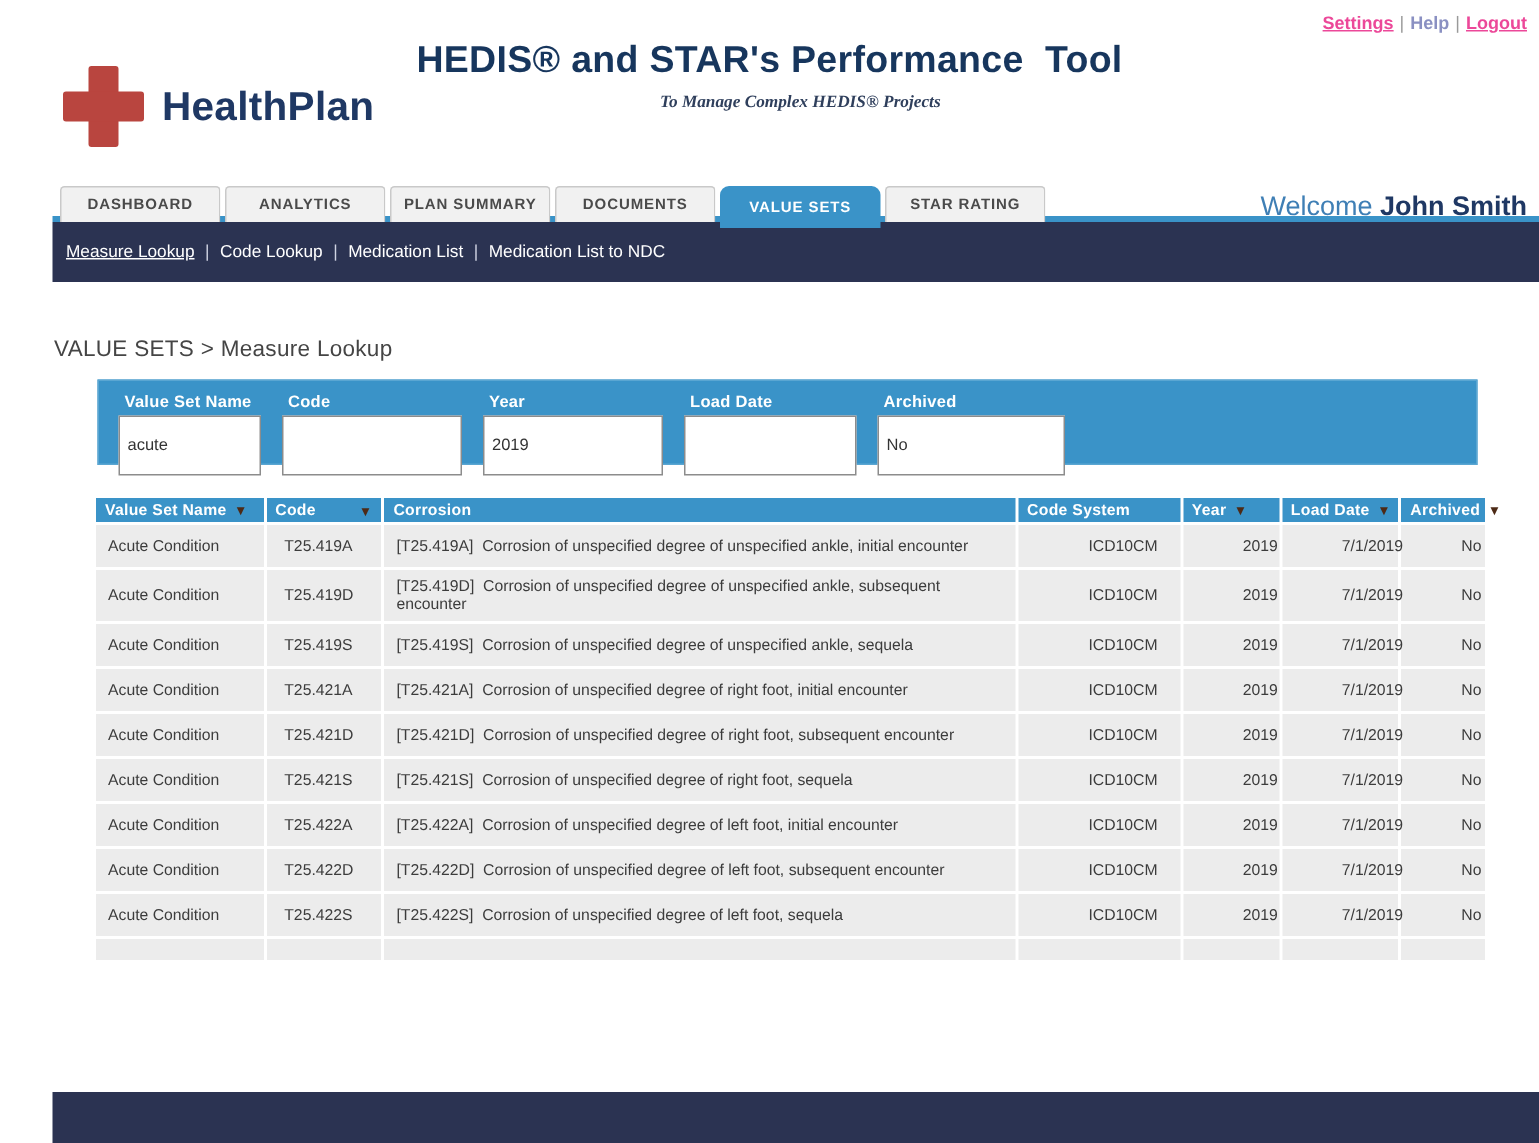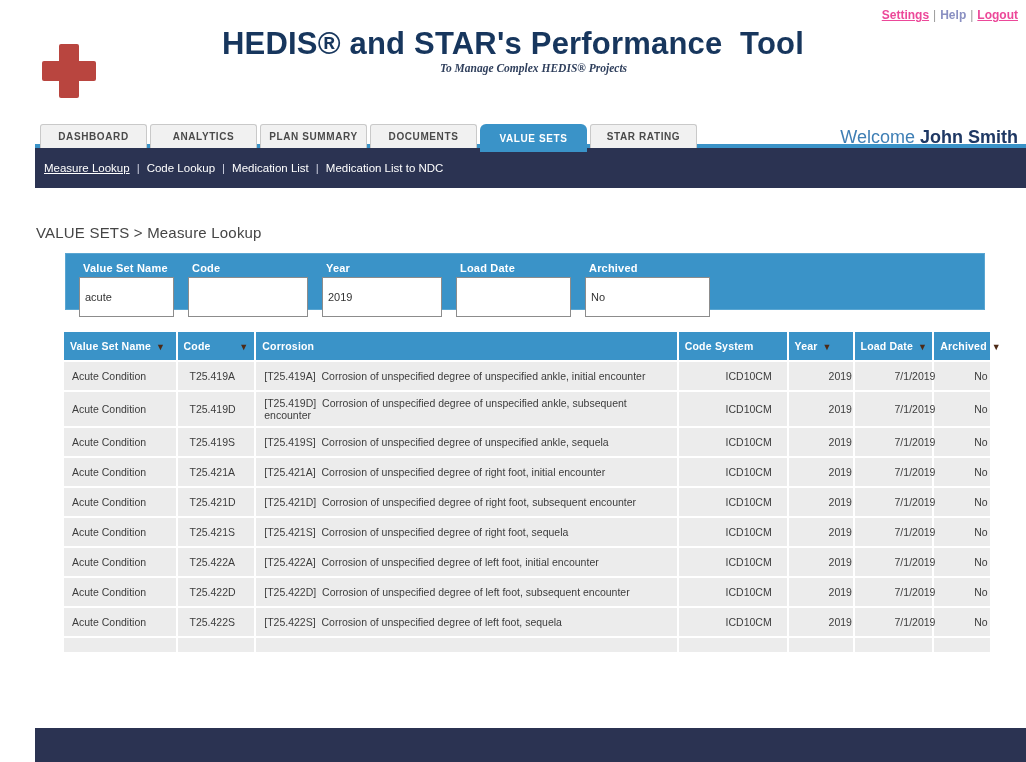--- a/index.html
+++ b/index.html
@@ -8,21 +8,21 @@
   a { text-decoration:none; }
 
   
   .top-links { position:absolute; top:8px; right:8px; font-size:12px; font-weight:bold; }
   .top-links a { color:#ec4899; text-decoration:underline; }
   .top-links a.plain { color:#8a90c2; text-decoration:none; }
   .top-links .sep { color:#9a9a9a; margin:0 4px; font-weight:normal; }
 
   
   .app-title { position:absolute; top:26px; left:0; width:100%; text-align:center;
-               font-size:31px; font-weight:bold; color:#17365d; letter-spacing:.2px;
+               font-size:25px; font-weight:bold; color:#17365d; letter-spacing:.2px;
                white-space:pre; }
   .app-subtitle { position:absolute; top:62px; left:440px; width:450px; text-align:left;
                   font-size:11.5px; font-style:italic; font-weight:bold; color:#2f3f5c;font-family:Liberation Serif, serif; }
 
   
   .logo { position:absolute; top:44px; left:42px; display:flex; align-items:center; }
   .cross { position:relative; width:54px; height:54px; margin-right:12px; }
   .cross::before { content:""; position:absolute; left:17px; top:0; width:20px; height:54px;
                    background:#b9453f; border-radius:2px; }
   .cross::after  { content:""; position:absolute; top:17px; left:0; width:54px; height:20px;
@@ -63,21 +63,21 @@
                         margin:0 0 3px 4px; letter-spacing:.2px; }
   .filter-group input { height:40px; border:1px solid #8c8c8c; background:#fff;
                         font-size:11px; color:#333; padding:0 5px;
                         font-family:"Liberation Sans", sans-serif; }
   .w95{width:95px} .w115{width:115px} .w120{width:120px} .w125{width:125px}
 
   
   .results-table { position:absolute; top:330px; left:62px; width:930px;
                    border-collapse:separate; border-spacing:2px; table-layout:fixed; }
   .results-table th { background:#3a93c8; color:#fff; font-size:10.5px; font-weight:bold;
-                      height:28px; text-align:left; padding:0 6px; letter-spacing:.2px;
+                      height:16px; text-align:left; padding:0 6px; letter-spacing:.2px;
                       cursor:pointer; white-space:nowrap; }
   .results-table th .tri { color:#4d2a16; font-size:9px; margin-left:5px; }
   .results-table th.spread { }
   .results-table th.spread .tri { float:right; margin-top:2px; }
   .results-table td { background:#ececec; color:#3c3c3c; font-size:10.5px;
                       padding:5px 8px; vertical-align:middle; min-height:28px; }
   .results-table tr.data-row td { height:28px; }
   .c0{width:12.2%} .c1{width:8.4%} .c2{width:46%} .c3{width:11.8%}
   .c4{width:7%} .c5{width:8.5%} .c6{width:6.1%}
   td.c1{ padding-left:12px; }
@@ -93,20 +93,21 @@
 
 <div class="top-links">
   <a href="#">Settings</a><span class="sep">|</span><a href="#" class="plain">Help</a><span class="sep">|</span><a href="#">Logout</a>
 </div>
 
 <div class="app-title">HEDIS® and STAR's Performance  Tool</div>
 <div class="app-subtitle">To Manage Complex HEDIS® Projects</div>
 
 <div class="logo">
   <div class="cross"></div>
+  <div class="logo-text">HealthPlan</div>
 </div>
 
 <div class="tabs-row">
   <div class="tab">DASHBOARD</div>
   <div class="tab">ANALYTICS</div>
   <div class="tab">PLAN SUMMARY</div>
   <div class="tab">DOCUMENTS</div>
   <div class="tab active">VALUE SETS</div>
   <div class="tab">STAR RATING</div>
 </div>

